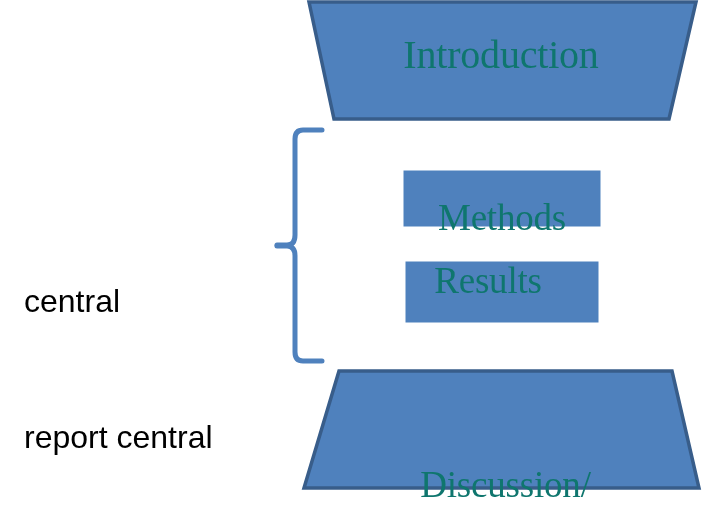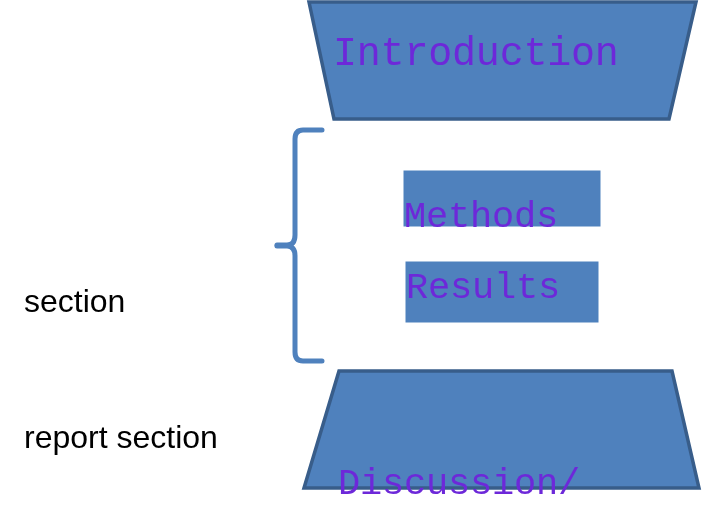--- a/index.html
+++ b/index.html
@@ -23,23 +23,24 @@
     position: absolute;
     left: 0;
     top: 0;
     width: 702px;
     height: 520px;
   }
 
   
   .shape-text {
     position: absolute;
-    color: #6d28d9;
-    font-family: Liberation Mono, monospace;
+    color: #0f766e;
+    font-family: Liberation Serif, serif;
     font-weight: 400;
+    text-align: center;
     line-height: 1.12;
     white-space: pre;
     letter-spacing: -0.2px;
   }
 
   #intro-label {
     left: 333px;
     top: 33px;
     width: 336px;
     font-size: 40px;
@@ -48,21 +49,21 @@
   #methods-label {
     left: 404px;
     top: 177px;
     width: 196px;
     font-size: 37px;
     margin-top: 20px;
   }
 
   #results-label {
     left: 406px;
-    top: 268px;
+    top: 260px;
     width: 164px;
     font-size: 37px;
   }
 
   #conclusion-label {
     left: 338px;
     top: 381px;
     width: 335px;
     font-size: 37px;
   }
@@ -114,17 +115,17 @@
   <div class="shape-text" id="methods-label">Methods</div>
 
   <div class="shape-text" id="results-label">Results</div>
 
   <div class="shape-text" id="conclusion-label">
     <span class="line">Discussion/</span>
     
   </div>
 
   <div id="brace-caption">
-    <span class="line">section</span>
-    <span class="line">report section</span>
+    <span class="line">central</span>
+    <span class="line">report central</span>
   </div>
 
 </div>
 
 </body></html>

